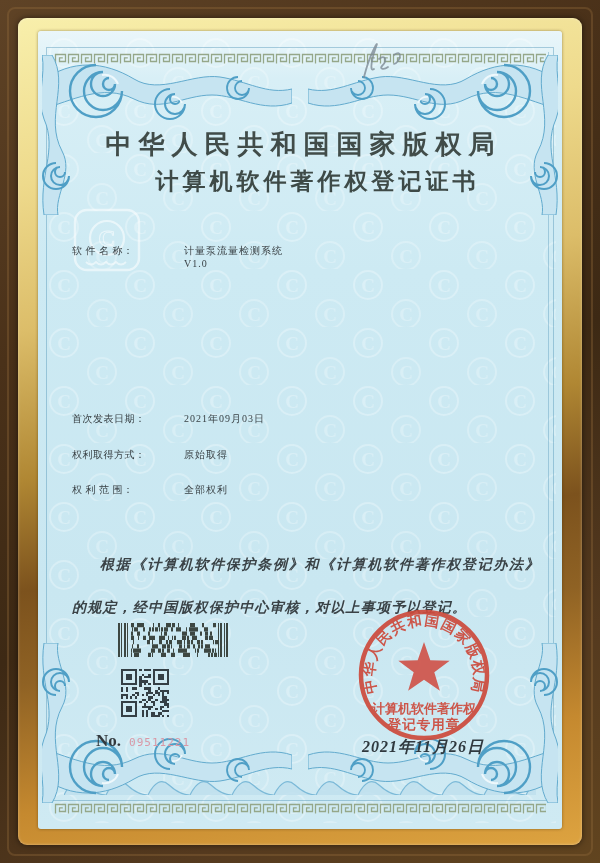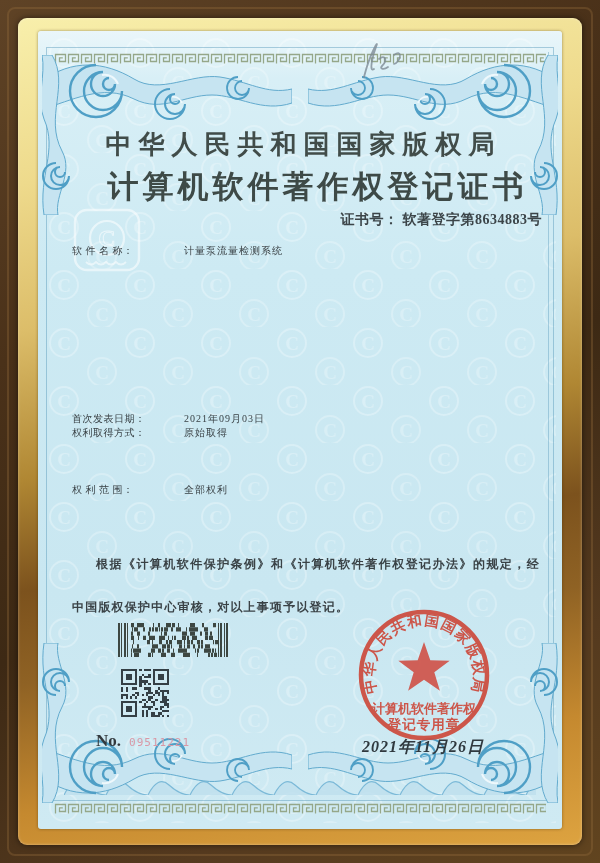--- a/index.html
+++ b/index.html
@@ -27,29 +27,29 @@
   .fl-tl{left:4px;top:24px}
   .fl-tr{right:4px;top:24px;transform:scaleX(-1)}
   .fl-bl{left:4px;top:612px;transform:scaleY(-1)}
   .fl-br{right:4px;top:612px;transform:scale(-1,-1)}
   .emblem{position:absolute;left:34px;top:176px;width:70px;height:66px;opacity:.55;}
   .scribble{position:absolute;left:298px;top:0;width:70px;height:52px;opacity:.8;}
   
   .authority{position:absolute;left:0;right:0;top:96px;text-align:center;
     font-size:26px;font-weight:700;letter-spacing:7px;color:#414c49;text-indent:7px;}
   .cert-title{position:absolute;left:0;right:0;top:135px;text-align:center;
-    font-size:31px;font-weight:700;letter-spacing:4px;color:#3e4a47;text-indent:4px;margin-left:31px;}
+    font-size:23px;font-weight:700;letter-spacing:4px;color:#3e4a47;text-indent:4px;margin-left:31px;}
   .certno{position:absolute;right:20px;top:180px;font-size:14px;font-weight:700;
     color:#3c4549;letter-spacing:.5px;}
   .f-row{position:absolute;left:34px;right:20px;font-size:10px;font-weight:400;color:#3a4246;}
   .f-label{display:inline-block;width:112px;letter-spacing:.5px;}
   .f-value{letter-spacing:1px;}
   .f-value2{margin-left:112px;letter-spacing:1px;}
-  .body-par{position:absolute;left:34px;right:22px;top:512px;font-size:12px;font-weight:700;
-    color:#3a4246;line-height:43px;text-indent:2em;letter-spacing:1.2px;text-align:justify;}
+  .body-par{position:absolute;left:34px;right:22px;top:512px;font-size:14px;font-weight:700;
+    color:#3a4246;line-height:43px;text-indent:2em;letter-spacing:1.2px;text-align:justify;font-style:italic;}
   .serial{position:absolute;left:58px;top:700px;font-size:17px;color:#33393d;font-weight:700;}
   .serial .num{color:#d998a6;font-family:"DejaVu Sans Mono",monospace;font-weight:400;
     letter-spacing:1px;margin-left:8px;font-size:11px;}
   .issue-date{position:absolute;left:285px;top:706px;width:200px;text-align:center;
     font-size:16px;font-weight:700;color:#30393f;letter-spacing:1px;font-style:italic;}
   .barcode-box{position:absolute;left:80px;top:592px;width:110px;height:34px;}
   .qr-box{position:absolute;left:83px;top:638px;width:48px;height:48px;}
   .seal-box{position:absolute;left:312px;top:574px;width:148px;height:146px;opacity:.92;}
 </style>
 </head>
@@ -129,32 +129,29 @@
     </svg>
 
     <svg class="scribble" viewBox="0 0 70 52">
       <path d="M28,46 C34,22 44,6 40,16 C36,26 33,42 38,38 M43,28 c6,-5 9,1 3,7 c-3,3 2,4 6,1" fill="none" stroke="#7e8b96" stroke-width="1.8" stroke-linecap="round"></path>
       <path d="M58,24 c9,-7 7,7 0,9" fill="none" stroke="#7e8b96" stroke-width="1.6" stroke-linecap="round"></path>
     </svg>
 
     <div class="authority">中华人民共和国国家版权局</div>
     <div class="cert-title">计算机软件著作权登记证书</div>
 
-    <div class="certno">
-      <span>证书号：</span>
-      <span>软著登字第8634883号</span>
-    </div>
 
     <div class="f-row" style="top:213px">
       <span class="f-label">软 件 名 称：</span><span class="f-value">计量泵流量检测系统</span>
+      <div class="f-value2">V1.0</div>
     </div>
     <div class="f-row" style="top:381px">
       <span class="f-label">首次发表日期：</span><span class="f-value">2021年09月03日</span>
     </div>
-    <div class="f-row" style="top:395px">
+    <div class="f-row" style="top:417px">
       <span class="f-label">权利取得方式：</span><span class="f-value">原始取得</span>
     </div>
     <div class="f-row" style="top:452px">
       <span class="f-label">权 利 范 围：</span><span class="f-value">全部权利</span>
     </div>
 
     <div class="body-par">根据《计算机软件保护条例》和《计算机软件著作权登记办法》的规定，经中国版权保护中心审核，对以上事项予以登记。</div>
 
     <svg id="barcode" class="barcode-box" viewBox="0 0 110 34" preserveAspectRatio="none">
         <rect x="0" y="0" width="2" height="34" fill="#3d4742"></rect>

